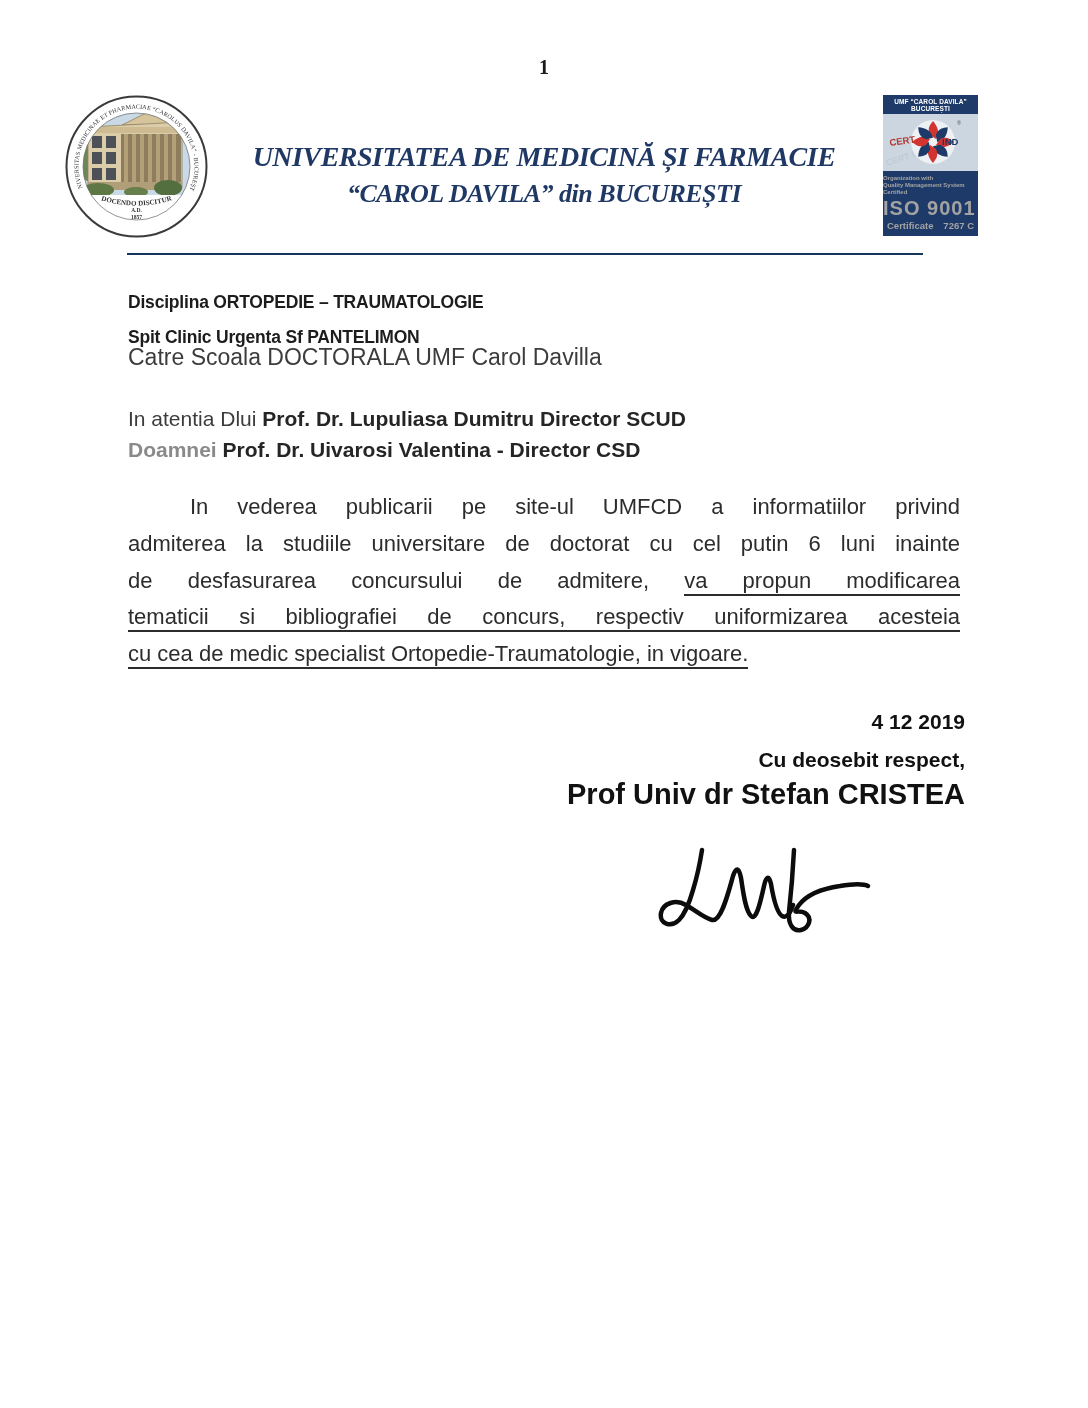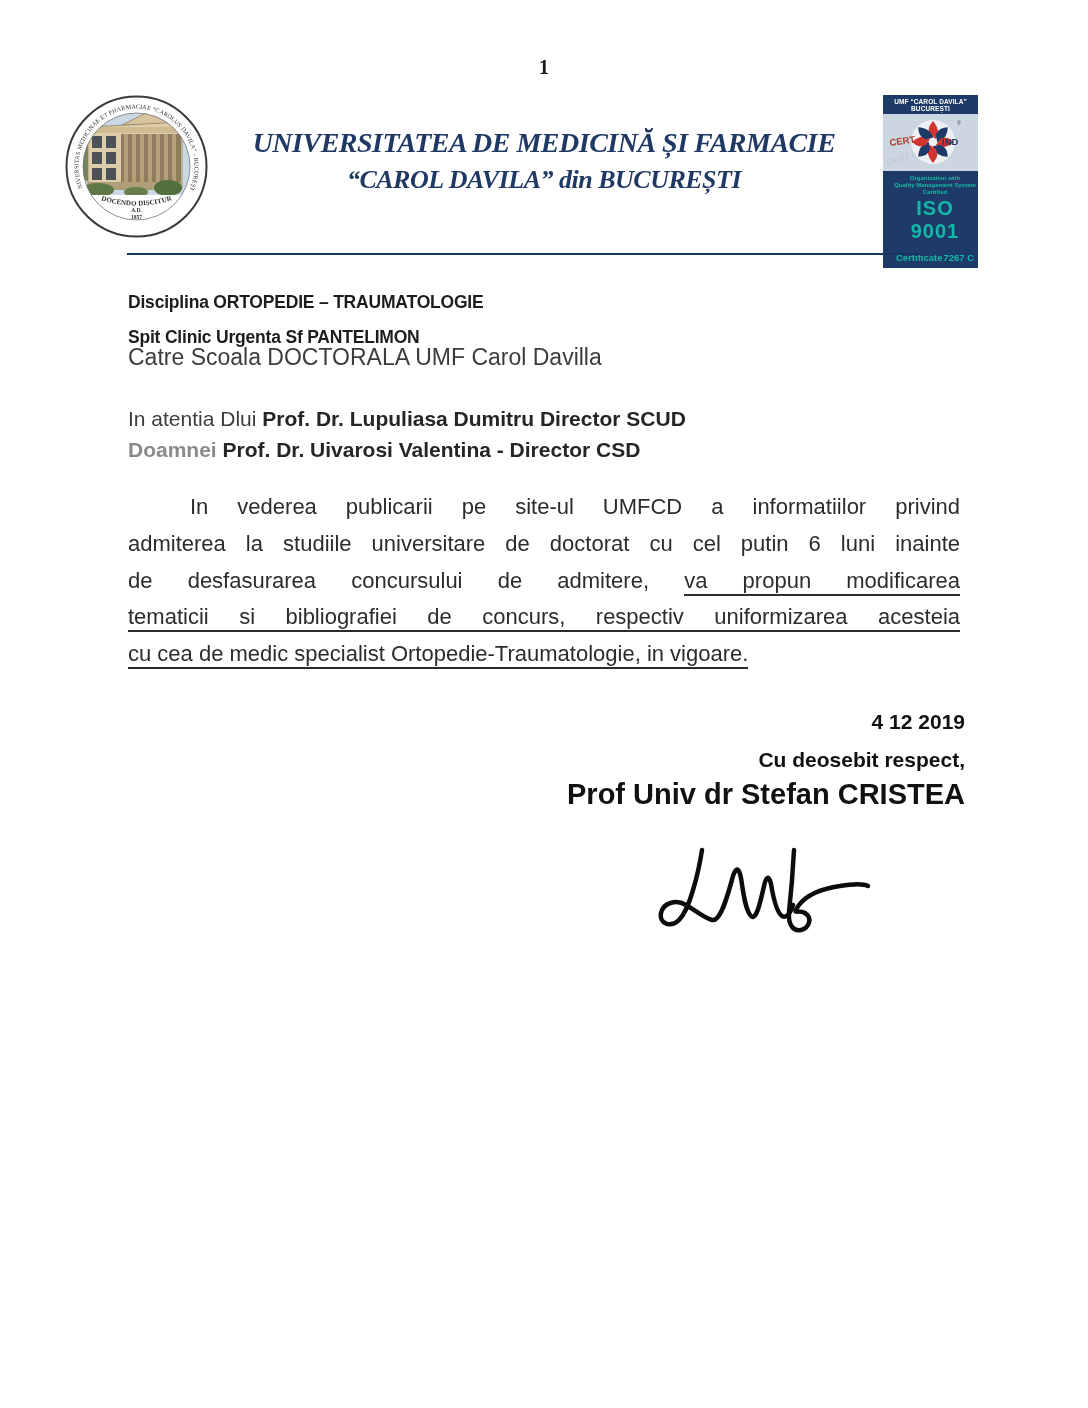--- a/index.html
+++ b/index.html
@@ -4,30 +4,30 @@
 <style>
   html,body{margin:0;padding:0;background:#ffffff;}
   .page{position:relative;width:1088px;height:1408px;background:#ffffff;overflow:hidden;
         font-family:"Liberation Sans", sans-serif;color:#2c2c2c;}
   .abs{position:absolute;}
   .page-number{top:56px;left:0;width:100%;text-align:center;
                font-family:"Liberation Serif", serif;font-weight:bold;font-size:20px;color:#1a1a1a;}
   .seal{left:64px;top:94px;width:145px;height:145px;}
   .title{left:218px;top:124px;width:652px;text-align:center;color:var(--navy);
          font-family:"Liberation Serif", serif;font-style:italic;font-weight:bold;}
-  .title .t1{font-size:28px;letter-spacing:-0.5px;line-height:38px;}
+  .title .t1{font-size:28px;letter-spacing:-0.5px;line-height:38px;margin-top:14px;}
   .title .t2{font-size:26px;letter-spacing:-0.5px;line-height:36px;}
   .badge{left:883px;top:95px;width:95px;font-family:"Liberation Sans", sans-serif;}
   .badge-top{background:var(--badge-navy);color:#ffffff;font-size:6.5px;font-weight:bold;
              text-align:center;padding:3px 0 2px 0;letter-spacing:0.1px;}
   .badge-mid{background:var(--badge-panel);height:57px;position:relative;}
-  .badge-bottom{background:var(--badge-navy);color:#14b8a6;text-align:center;padding:4px 0 5px 9px;}
+  .badge-bottom{background:var(--badge-navy);color:#a3a3a3;padding:4px 0 5px 0;}
   .b-small{font-size:6px;font-weight:bold;line-height:7px;}
   .b-iso{font-size:20px;font-weight:bold;line-height:23px;letter-spacing:1px;margin-top:1px;}
-  .b-cert{display:flex;justify-content:space-between;padding:0 4px;font-size:9.5px;font-weight:bold;margin-top:9px;}
+  .b-cert{display:flex;justify-content:space-between;padding:0 4px;font-size:9.5px;font-weight:bold;margin-top:0;}
   .rule{top:253px;left:127px;width:796px;height:2px;background:var(--rule);}
   .h-bold{font-weight:bold;font-size:17.5px;letter-spacing:-0.2px;color:#1c1c1c;left:128px;margin-top:12px;}
   .discipline{top:280px;}
   .hospital{top:315px;}
   .addressee{top:344px;left:128px;font-size:23px;color:#3c3c3c;}
   .attn{left:128px;font-size:21px;color:#3c3c3c;}
   .attn1{top:407px;}
   .attn2{top:438px;}
   .attn .name{font-weight:bold;color:#252525;}
   .attn .muted{font-weight:bold;color:var(--muted);}

